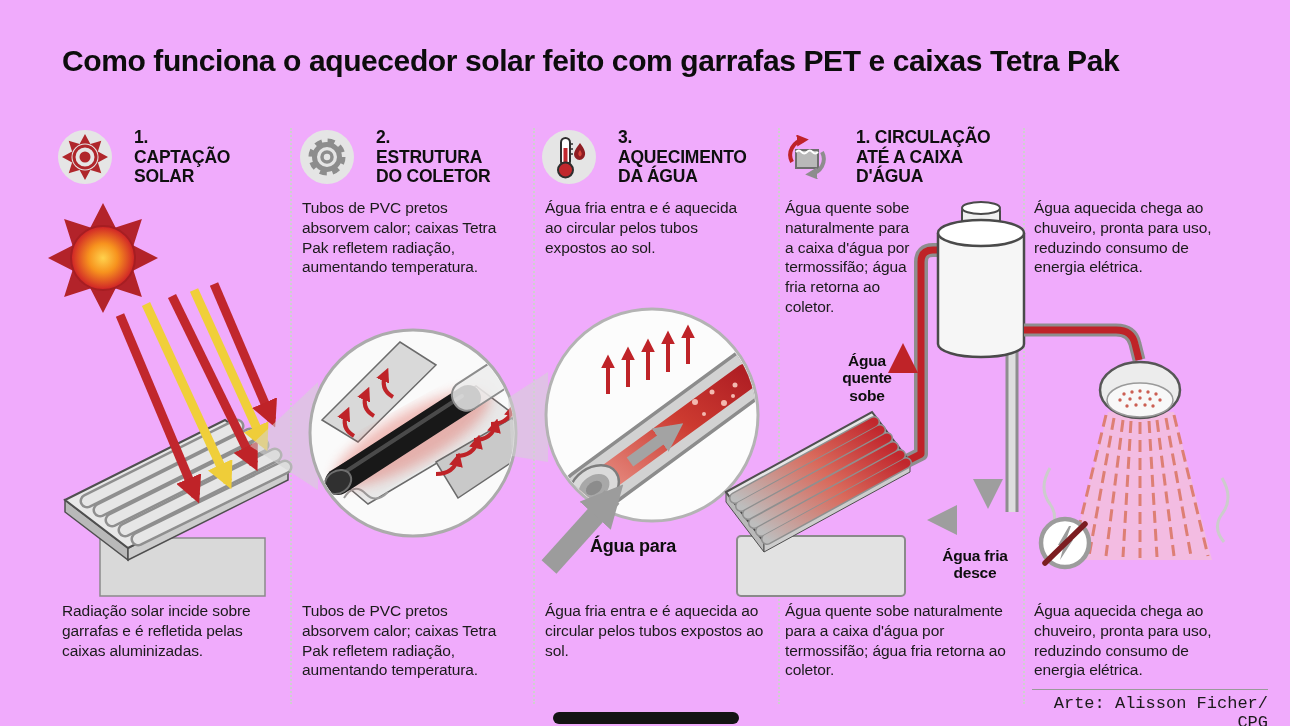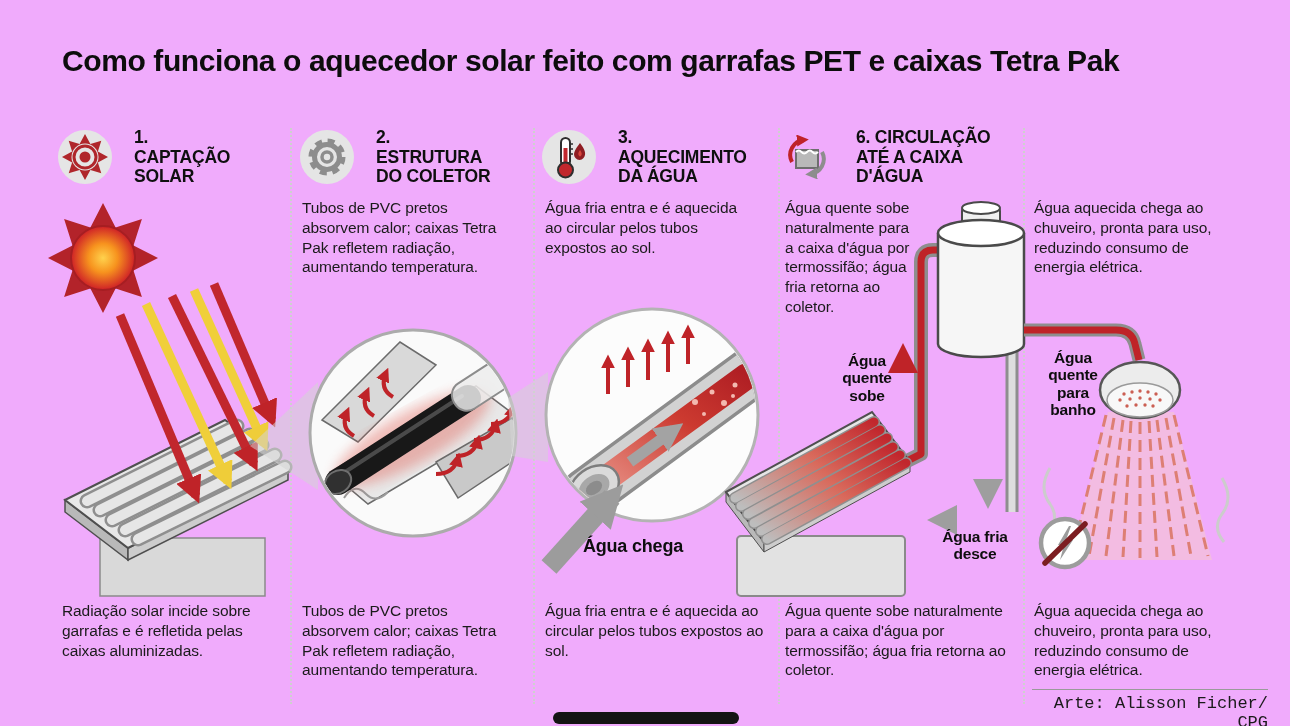--- a/index.html
+++ b/index.html
@@ -324,33 +324,32 @@
           </marker>
         <marker id="mgi" viewBox="0 0 10 10" refX="6" refY="5" markerWidth="3" markerHeight="3" orient="auto">
             <path d="M0 0L10 5L0 10z" fill="#8d8d8d"></path>
           </marker>
       </defs>
       <path d="M16,20 L16,38 L38,38 L38,20 Z" fill="#b9b9b9" stroke="#6e6e6e" stroke-width="2"></path>
       <path d="M16,22 q2.8,-3 5.5,0 t5.5,0 t5.5,0 t5.5,0" stroke="#ffffff" stroke-width="2" fill="none"></path>
       <path d="M12,32 A15,15 0 0 1 24,10" stroke="#bf2328" stroke-width="4" fill="none" marker-end="url(#mri)"></path>
       <path d="M42,22 A15,15 0 0 1 30,44" stroke="#8d8d8d" stroke-width="4" fill="none" marker-end="url(#mgi)"></path>
     </svg>
-    <div class="step-title" style="width:160px">6. CIRCULAÇÃO ATÉ A CAIXA D'ÁGUA</div>
+    <div class="step-title" style="width:160px">1. CIRCULAÇÃO ATÉ A CAIXA D'ÁGUA</div>
   </div>
 
 
   <p class="para" style="left:302px; top:198px; width:208px">Tubos de PVC pretos absorvem calor; caixas Tetra Pak refletem radiação, aumentando temperatura.</p>
   <p class="para" style="left:545px; top:198px; width:200px">Água fria entra e é aquecida ao circular pelos tubos expostos ao sol.</p>
   <p class="para" style="left:785px; top:198px; width:134px">Água quente sobe naturalmente para a caixa d'água por termossifão; água fria retorna ao coletor.</p>
   <p class="para" style="left:1034px; top:198px; width:180px">Água aquecida chega ao chuveiro, pronta para uso, reduzindo consumo de energia elétrica.</p>
 
-  <div class="label label-big" style="left:578px; top:536px; width:110px">Água chega</div>
+  <div class="label label-big" style="left:578px; top:536px; width:110px">Água para</div>
   <div class="label" style="left:836px; top:352px; width:62px">Água quente sobe</div>
-  <div class="label" style="left:925px; top:528px; width:100px">Água fria desce</div>
-  <div class="label" style="left:1036px; top:349px; width:74px">Água quente para banho</div>
+  <div class="label" style="left:925px; top:547px; width:100px">Água fria desce</div>
 
   <svg class="energy-icon" style="left:1036px; top:514px" viewBox="0 0 58 58">
     <circle cx="29" cy="29" r="24" fill="#ffffff" stroke="#9c9c9c" stroke-width="4.5"></circle>
     <polygon points="33,12 22,31 28,31 24,46 37,26 30,26 35,12" fill="#9c9c9c"></polygon>
     <line x1="9" y1="49" x2="49" y2="10" stroke="#7c1d21" stroke-width="5.5" stroke-linecap="round"></line>
   </svg>
 
   <p class="para" style="left:62px;  top:601px; width:218px">Radiação solar incide sobre garrafas e é refletida pelas caixas aluminizadas.</p>
   <p class="para" style="left:302px; top:601px; width:215px">Tubos de PVC pretos absorvem calor; caixas Tetra Pak refletem radiação, aumentando temperatura.</p>
   <p class="para" style="left:545px; top:601px; width:222px">Água fria entra e é aquecida ao circular pelos tubos expostos ao sol.</p>

